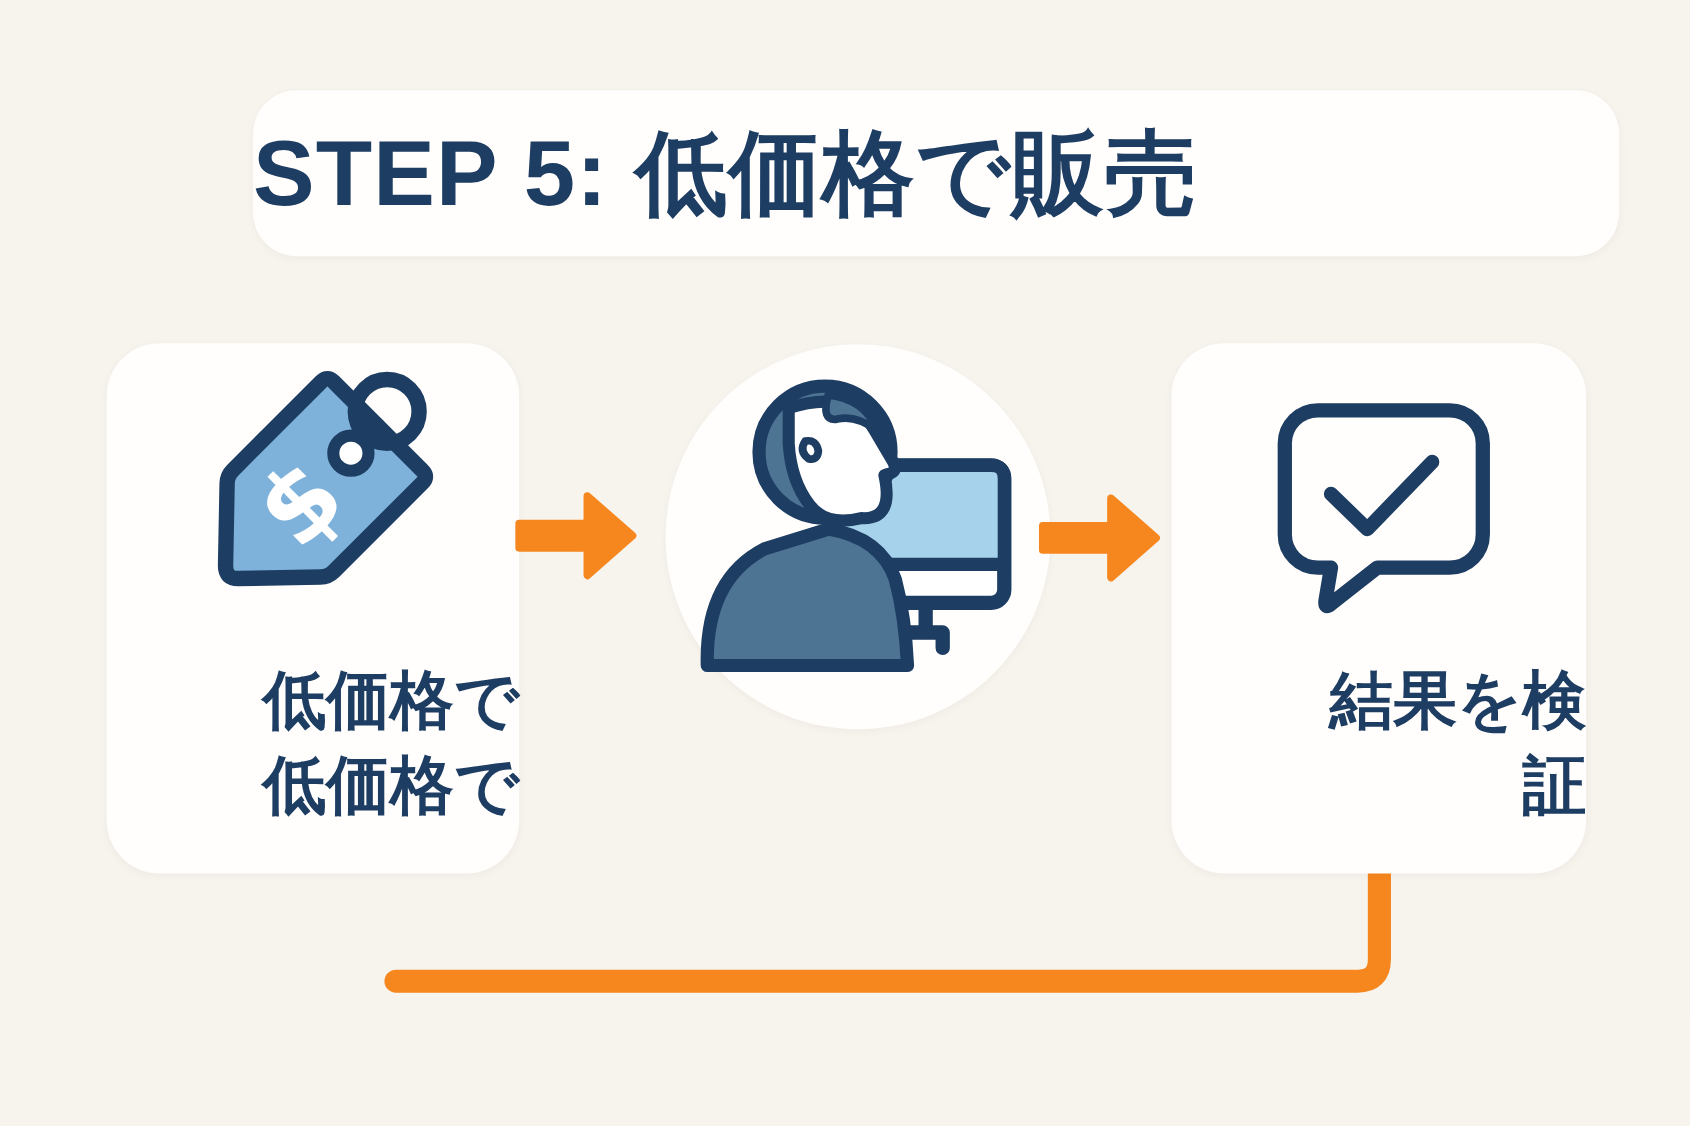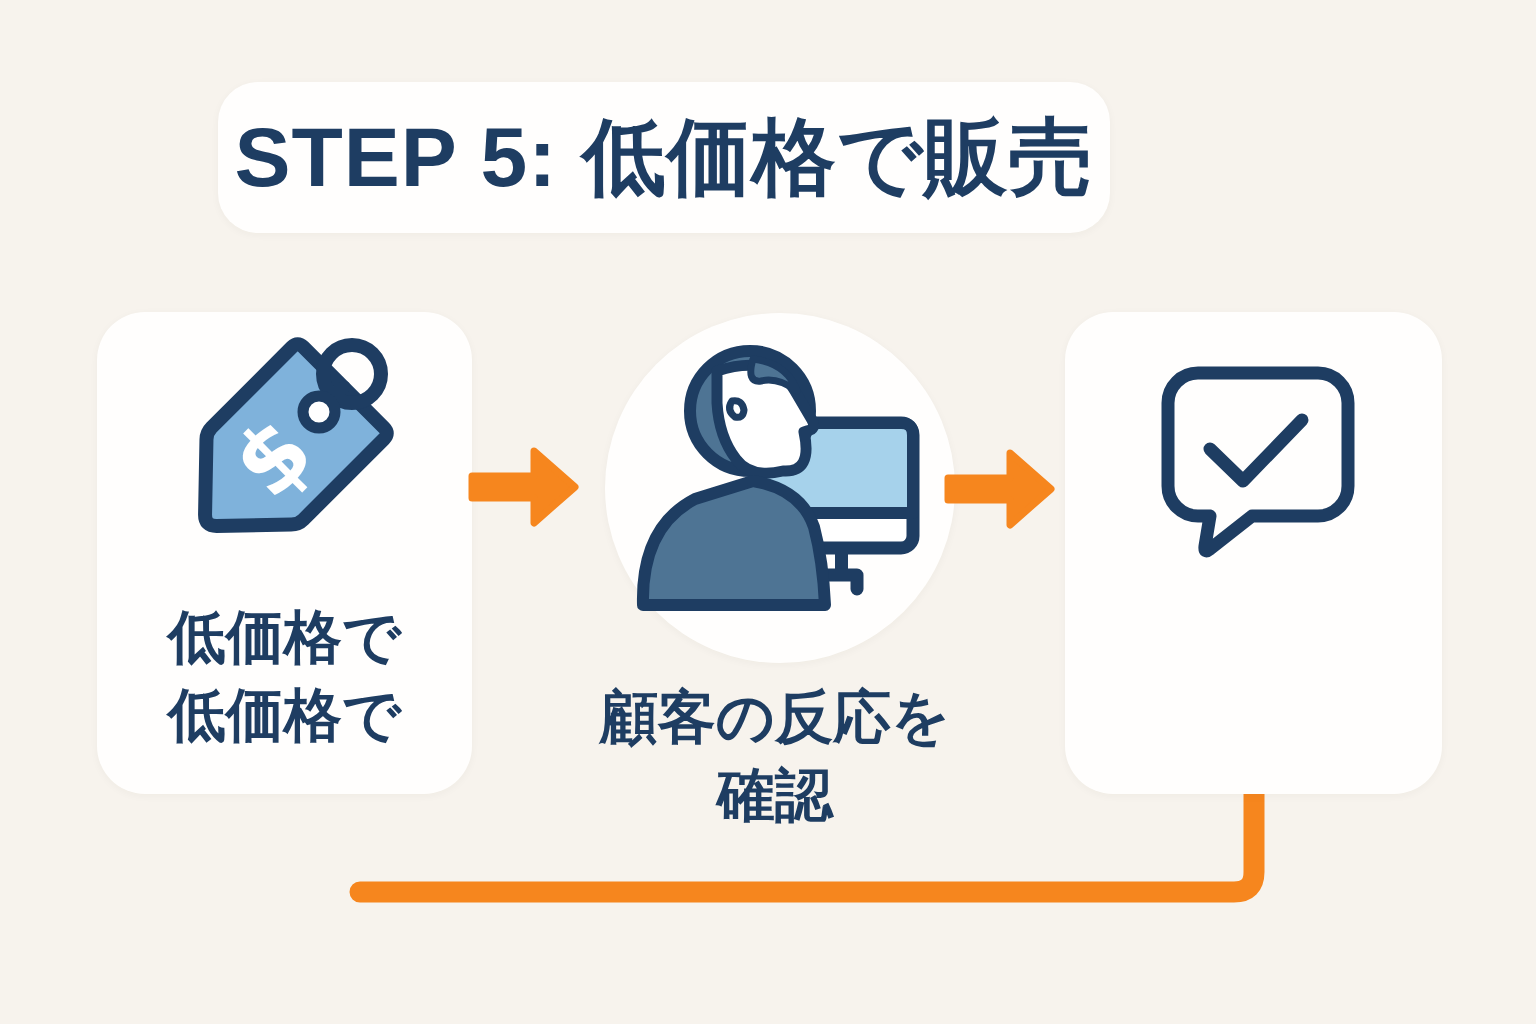--- a/index.html
+++ b/index.html
@@ -14,23 +14,23 @@
     overflow:hidden;
   }
   .card{
     position:absolute;
     background:#fffefd;
     border-radius:48px;
     box-shadow:0 2px 8px rgba(60,50,30,0.04);
     z-index:2;
   }
   #title-card{
-    left:218px;top:82px;width:892px;height:151px;
+    left:230px;top:82px;width:1242px;height:151px;
     border-radius:40px;
-    display:flex;align-items:center;justify-content:center;
+    display:flex;align-items:center;justify-content:flex-start;
   }
   #title-text{
     color:#1e3d62;
     font-size:84px;
     font-weight:700;
     letter-spacing:1px;
     white-space:nowrap;
   }
   #step-card-1{left:97px;top:312px;width:375px;height:482px;}
   #step-card-3{left:1065px;top:312px;width:377px;height:482px;}
@@ -38,21 +38,21 @@
     position:absolute;left:605px;top:313px;width:350px;height:350px;
     background:#fffefd;border-radius:50%;
     box-shadow:0 2px 8px rgba(60,50,30,0.04);
     z-index:2;
   }
   .step-label{
     position:absolute;
     color:#1e3d62;
     font-size:58px;
     font-weight:700;
-    text-align:center;
+    text-align:right;
     line-height:78px;
     z-index:4;
     white-space:nowrap;
   }
   #step-label-1{left:97px;width:375px;top:598px;}
   #step-label-2{left:555px;width:440px;top:678px;}
   #step-label-3{left:1065px;width:377px;top:598px;}
   .icon-svg{position:absolute;z-index:3;}
   #price-tag-icon{left:130px;top:301px;}
   #customer-at-monitor-icon{position:absolute;left:0;top:0;}
@@ -111,30 +111,30 @@
       <g>
         <circle cx="145" cy="98" r="60" fill="#4e7494" stroke="#1e3d62" stroke-width="12"></circle>
         <path d="M 112,58 Q 168,40 190,78 L 207,107 Q 212,116 202,118 L 199,119 Q 208,160 178,158 Q 146,166 131,146 Q 114,124 112,90 Z" fill="#ffffff" stroke="#1e3d62" stroke-width="11" stroke-linejoin="round"></path>
         <path d="M 148,46 Q 182,50 192,78 Q 173,64 156,68 Q 141,70 148,46 Z" fill="#4e7494" stroke="#1e3d62" stroke-width="7" stroke-linejoin="round"></path>
         <path d="M 130,104 Q 121,97 127,88 Q 137,86 139,97 Q 138,106 130,104 Z" fill="#ffffff" stroke="#1e3d62" stroke-width="7" stroke-linejoin="round"></path>
         <path d="M 38,292 Q 36,214 90,186 L 148,168 Q 196,176 209,214 Q 218,248 220,292 Z" fill="#4e7494" stroke="#1e3d62" stroke-width="12" stroke-linejoin="round"></path>
       </g>
     </svg>
   </div>
 
-  <div id="step-label-2" class="step-label">
-    <div>顧客の反応を</div>
-    <div>確認</div>
-  </div>
 
   <svg id="arrow-right-icon-2" class="icon-svg" width="112" height="82" viewBox="0 0 112 82">
     <polygon points="4,30 66,30 66,5 107,41 66,77 66,52 4,52" fill="#f6861e" stroke="#f6861e" stroke-width="7" stroke-linejoin="round"></polygon>
   </svg>
 
   <div id="step-card-3" class="card"></div>
 
   <svg id="speech-bubble-check-icon" class="icon-svg" width="260" height="220" viewBox="0 0 260 220">
     <path d="M 58,16 H 178 A 30,30 0 0 1 208,46 V 129 A 30,30 0 0 1 178,159 H 112 L 70,192 Q 64,197 65,189 L 70,159 H 58 A 30,30 0 0 1 28,129 V 46 A 30,30 0 0 1 58,16 Z" fill="#fffefd" stroke="#1e3d62" stroke-width="13" stroke-linejoin="round" stroke-linecap="round"></path>
     <path d="M 70,92 L 103,124 L 162,63" fill="none" stroke="#1e3d62" stroke-width="13" stroke-linecap="round" stroke-linejoin="round"></path>
   </svg>
 
+  <div id="step-label-3" class="step-label">
+    <div>結果を検</div>
+    <div>証</div>
+  </div>
 
 </div>
 
 </body></html>

